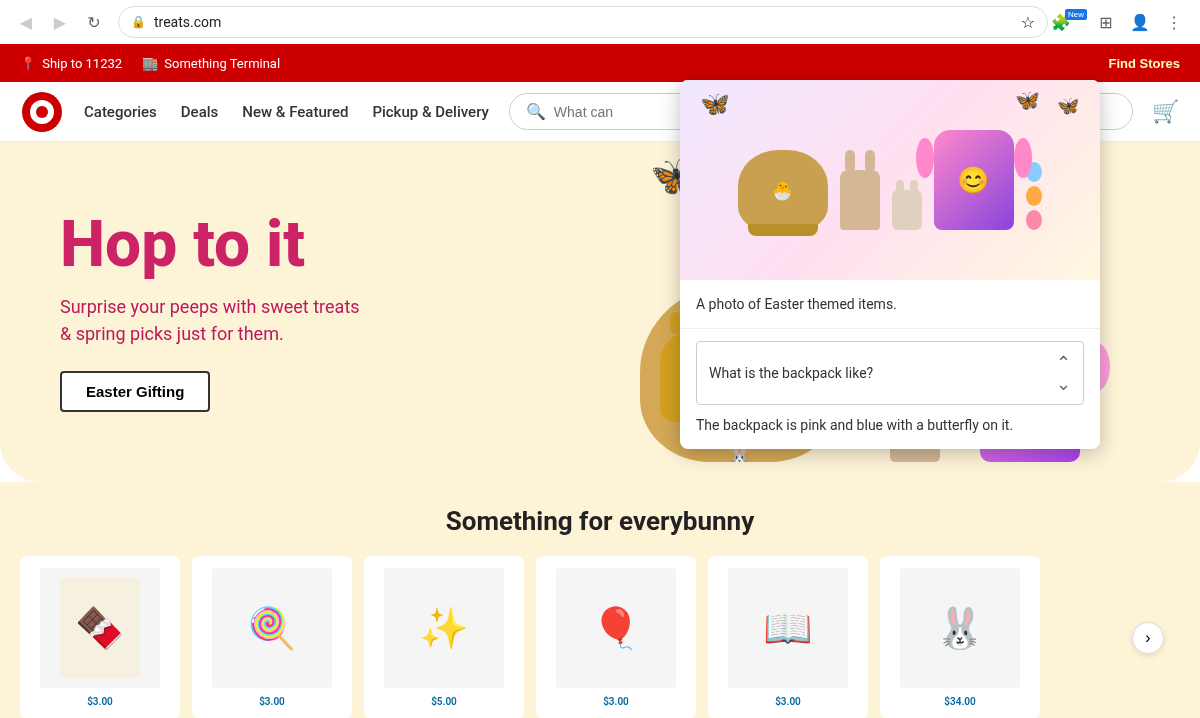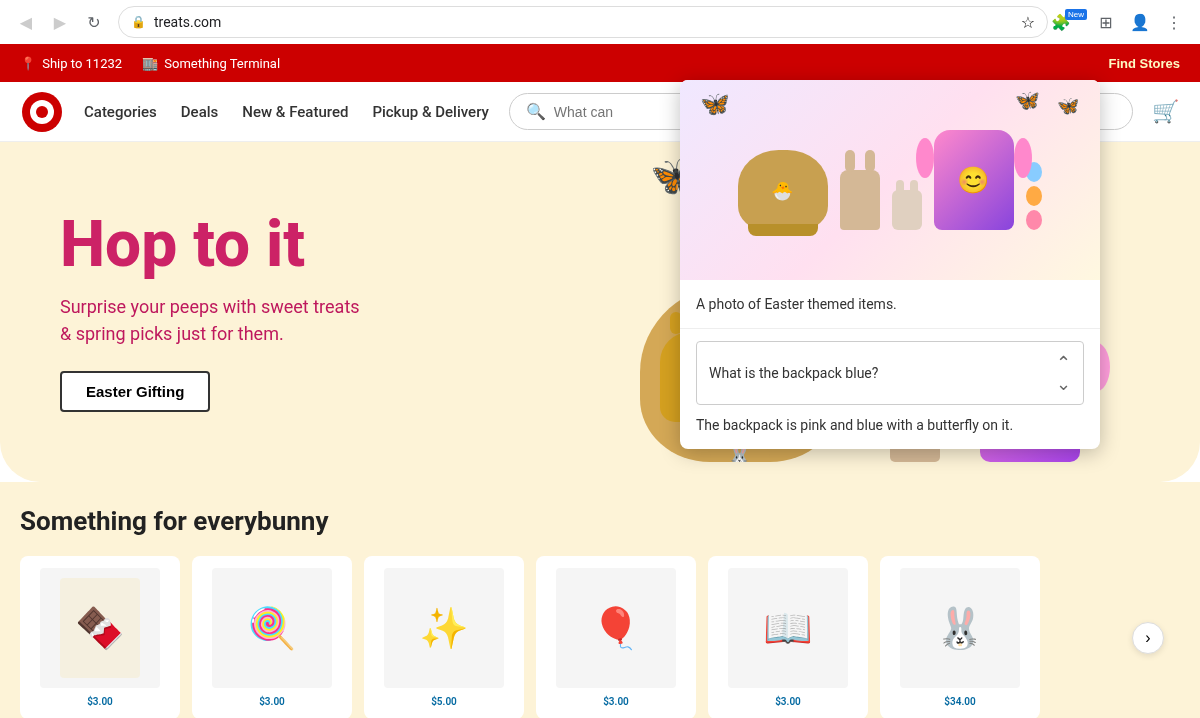--- a/index.html
+++ b/index.html
@@ -215,21 +215,21 @@
     }
     .butterfly-1 { top: 20px; left: 200px; }
     .butterfly-2 { top: 10px; right: 500px; color: #cc88bb; }
 
     
     .section {
       background: #fdf3d7;
       padding: 24px 20px;
     }
     .section-title {
-      text-align: left;
+      text-align: center;
       font-size: 26px;
       font-weight: 700;
       color: #222;
       margin-bottom: 20px;
     }
     .product-row {
       display: flex;
       gap: 12px;
       overflow: hidden;
     }
@@ -544,20 +544,20 @@
       </div>
 
       <span style="position:absolute;top:10px;left:20px;font-size:24px;">🦋</span>
       <span style="position:absolute;top:8px;right:60px;font-size:20px;color:#cc88bb;">🦋</span>
       <span style="position:absolute;top:15px;right:20px;font-size:18px;">🦋</span>
     </div>
 
     <div class="overlay-desc">A photo of Easter themed items.</div>
 
     <div class="overlay-dropdown">
-      <span>What is the backpack blue?</span>
+      <span>What is the backpack like?</span>
       <span class="overlay-dropdown-icon">⌃<br style="line-height:0.5">⌄</span>
     </div>
 
     <div class="overlay-answer">The backpack is pink and blue with a butterfly on it.</div>
   </div>
 
 </div>
 
 </body></html>

